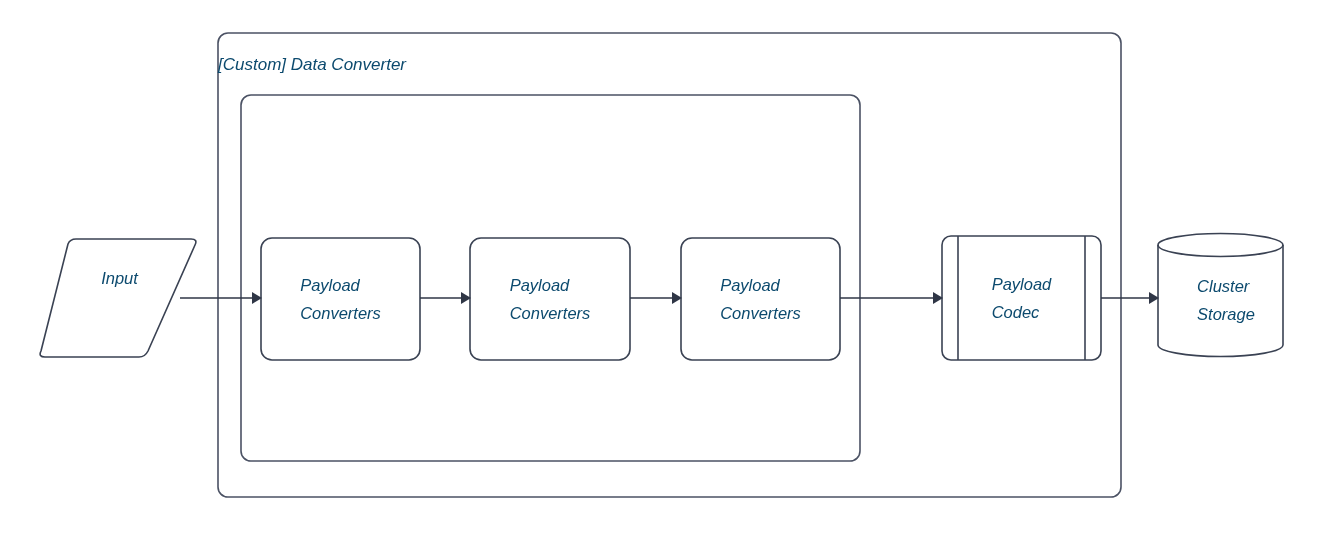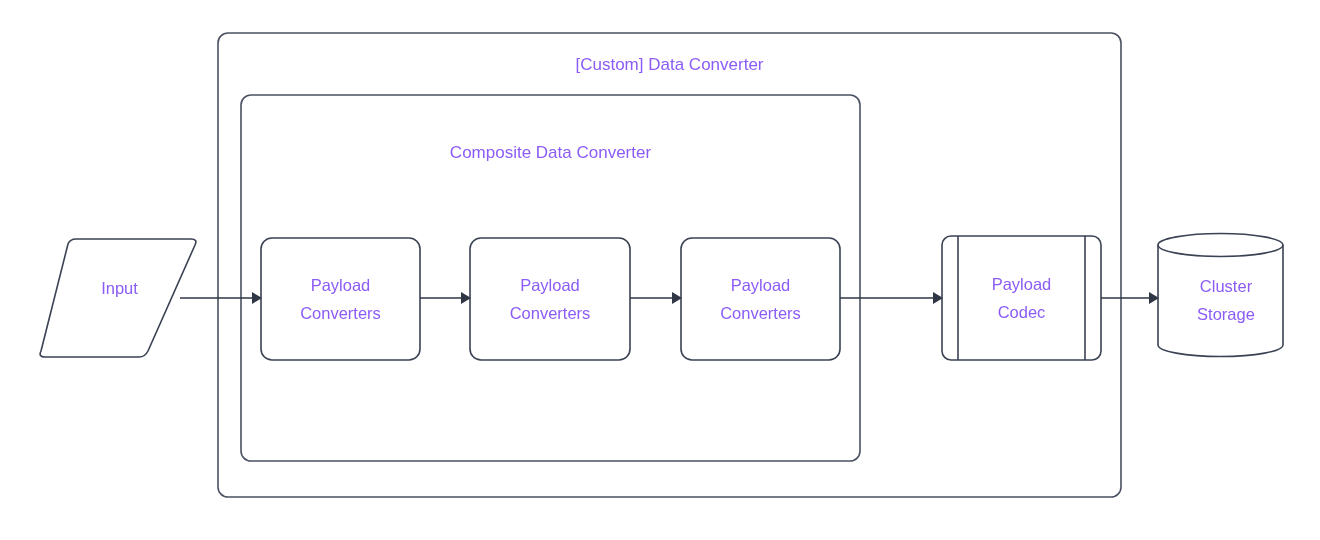--- a/index.html
+++ b/index.html
@@ -46,29 +46,30 @@
     fill: none;
     stroke: #2f3646;
     stroke-width: 1.7;
   }
   .arrowhead {
     fill: #2f3646;
     stroke: none;
   }
   .dlabel {
     position: absolute;
-    color: #8b5cf6;
+    color: #0c4a6e;
     font-family: "Liberation Sans", sans-serif;
     font-size: 17px;
     line-height: 28px;
-    text-align: center;
+    text-align: left;
     white-space: pre-line;
     pointer-events: none;
     -webkit-user-select: none;
     user-select: none;
+    font-style: italic;
   }
   .node-label {
     display: flex;
     align-items: center;
     justify-content: center;
     font-size: 16.5px;
   }
   .title-label {
     font-size: 17px;
   }
@@ -134,23 +135,22 @@
 
     <g>
       <line class="connector" x1="1101" y1="298" x2="1150" y2="298"></line>
       <path class="arrowhead" d="M 1149 292 L 1159 298 L 1149 304 Z"></path>
     </g>
 
   </svg>
 
   <div class="dlabel title-label" style="left:218px; top:51px; width:903px;">[Custom] Data Converter</div>
 
-  <div class="dlabel title-label" style="left:241px; top:139px; width:619px;">Composite Data Converter</div>
 
-  <div class="dlabel node-label" style="left:41px; top:241px; width:157px; height:94px;">Input</div>
+  <div class="dlabel node-label" style="left:41px; top:231px; width:157px; height:94px;">Input</div>
 
   <div class="dlabel node-label" style="left:261px; top:238px; width:159px; height:122px;">Payload
 Converters</div>
 
   <div class="dlabel node-label" style="left:470px; top:238px; width:160px; height:122px;">Payload
 Converters</div>
 
   <div class="dlabel node-label" style="left:681px; top:238px; width:159px; height:122px;">Payload
 Converters</div>
 

